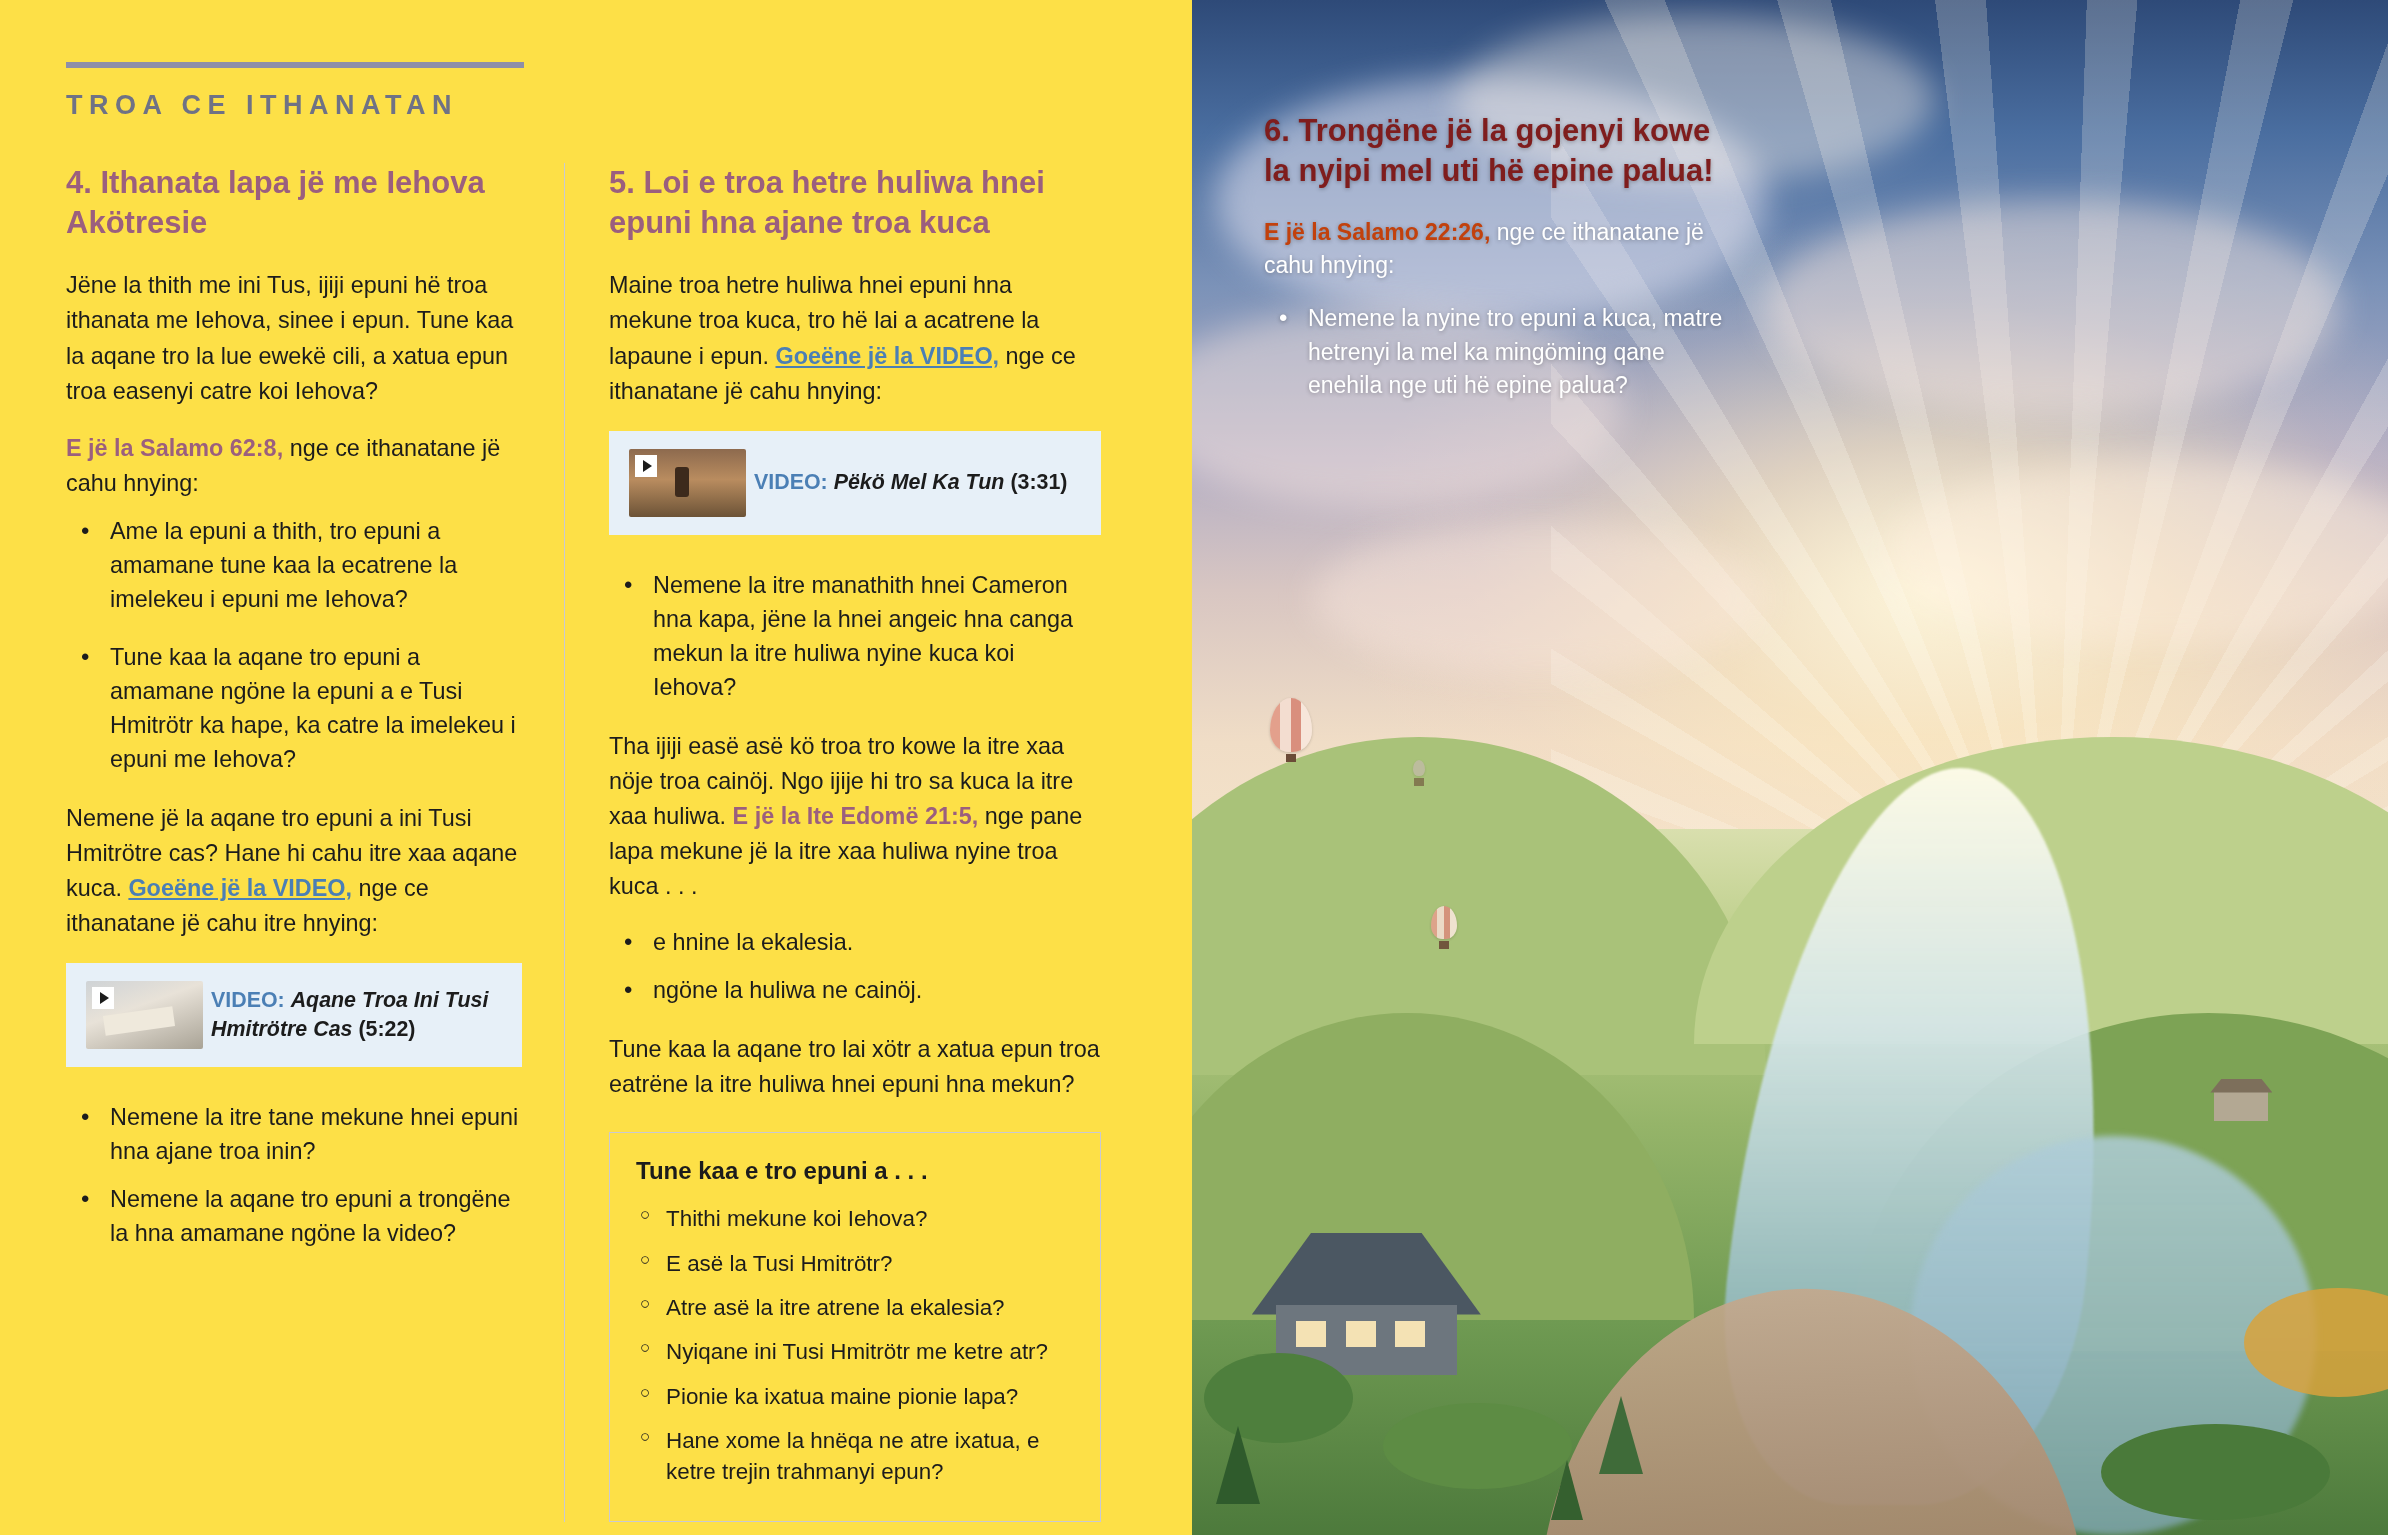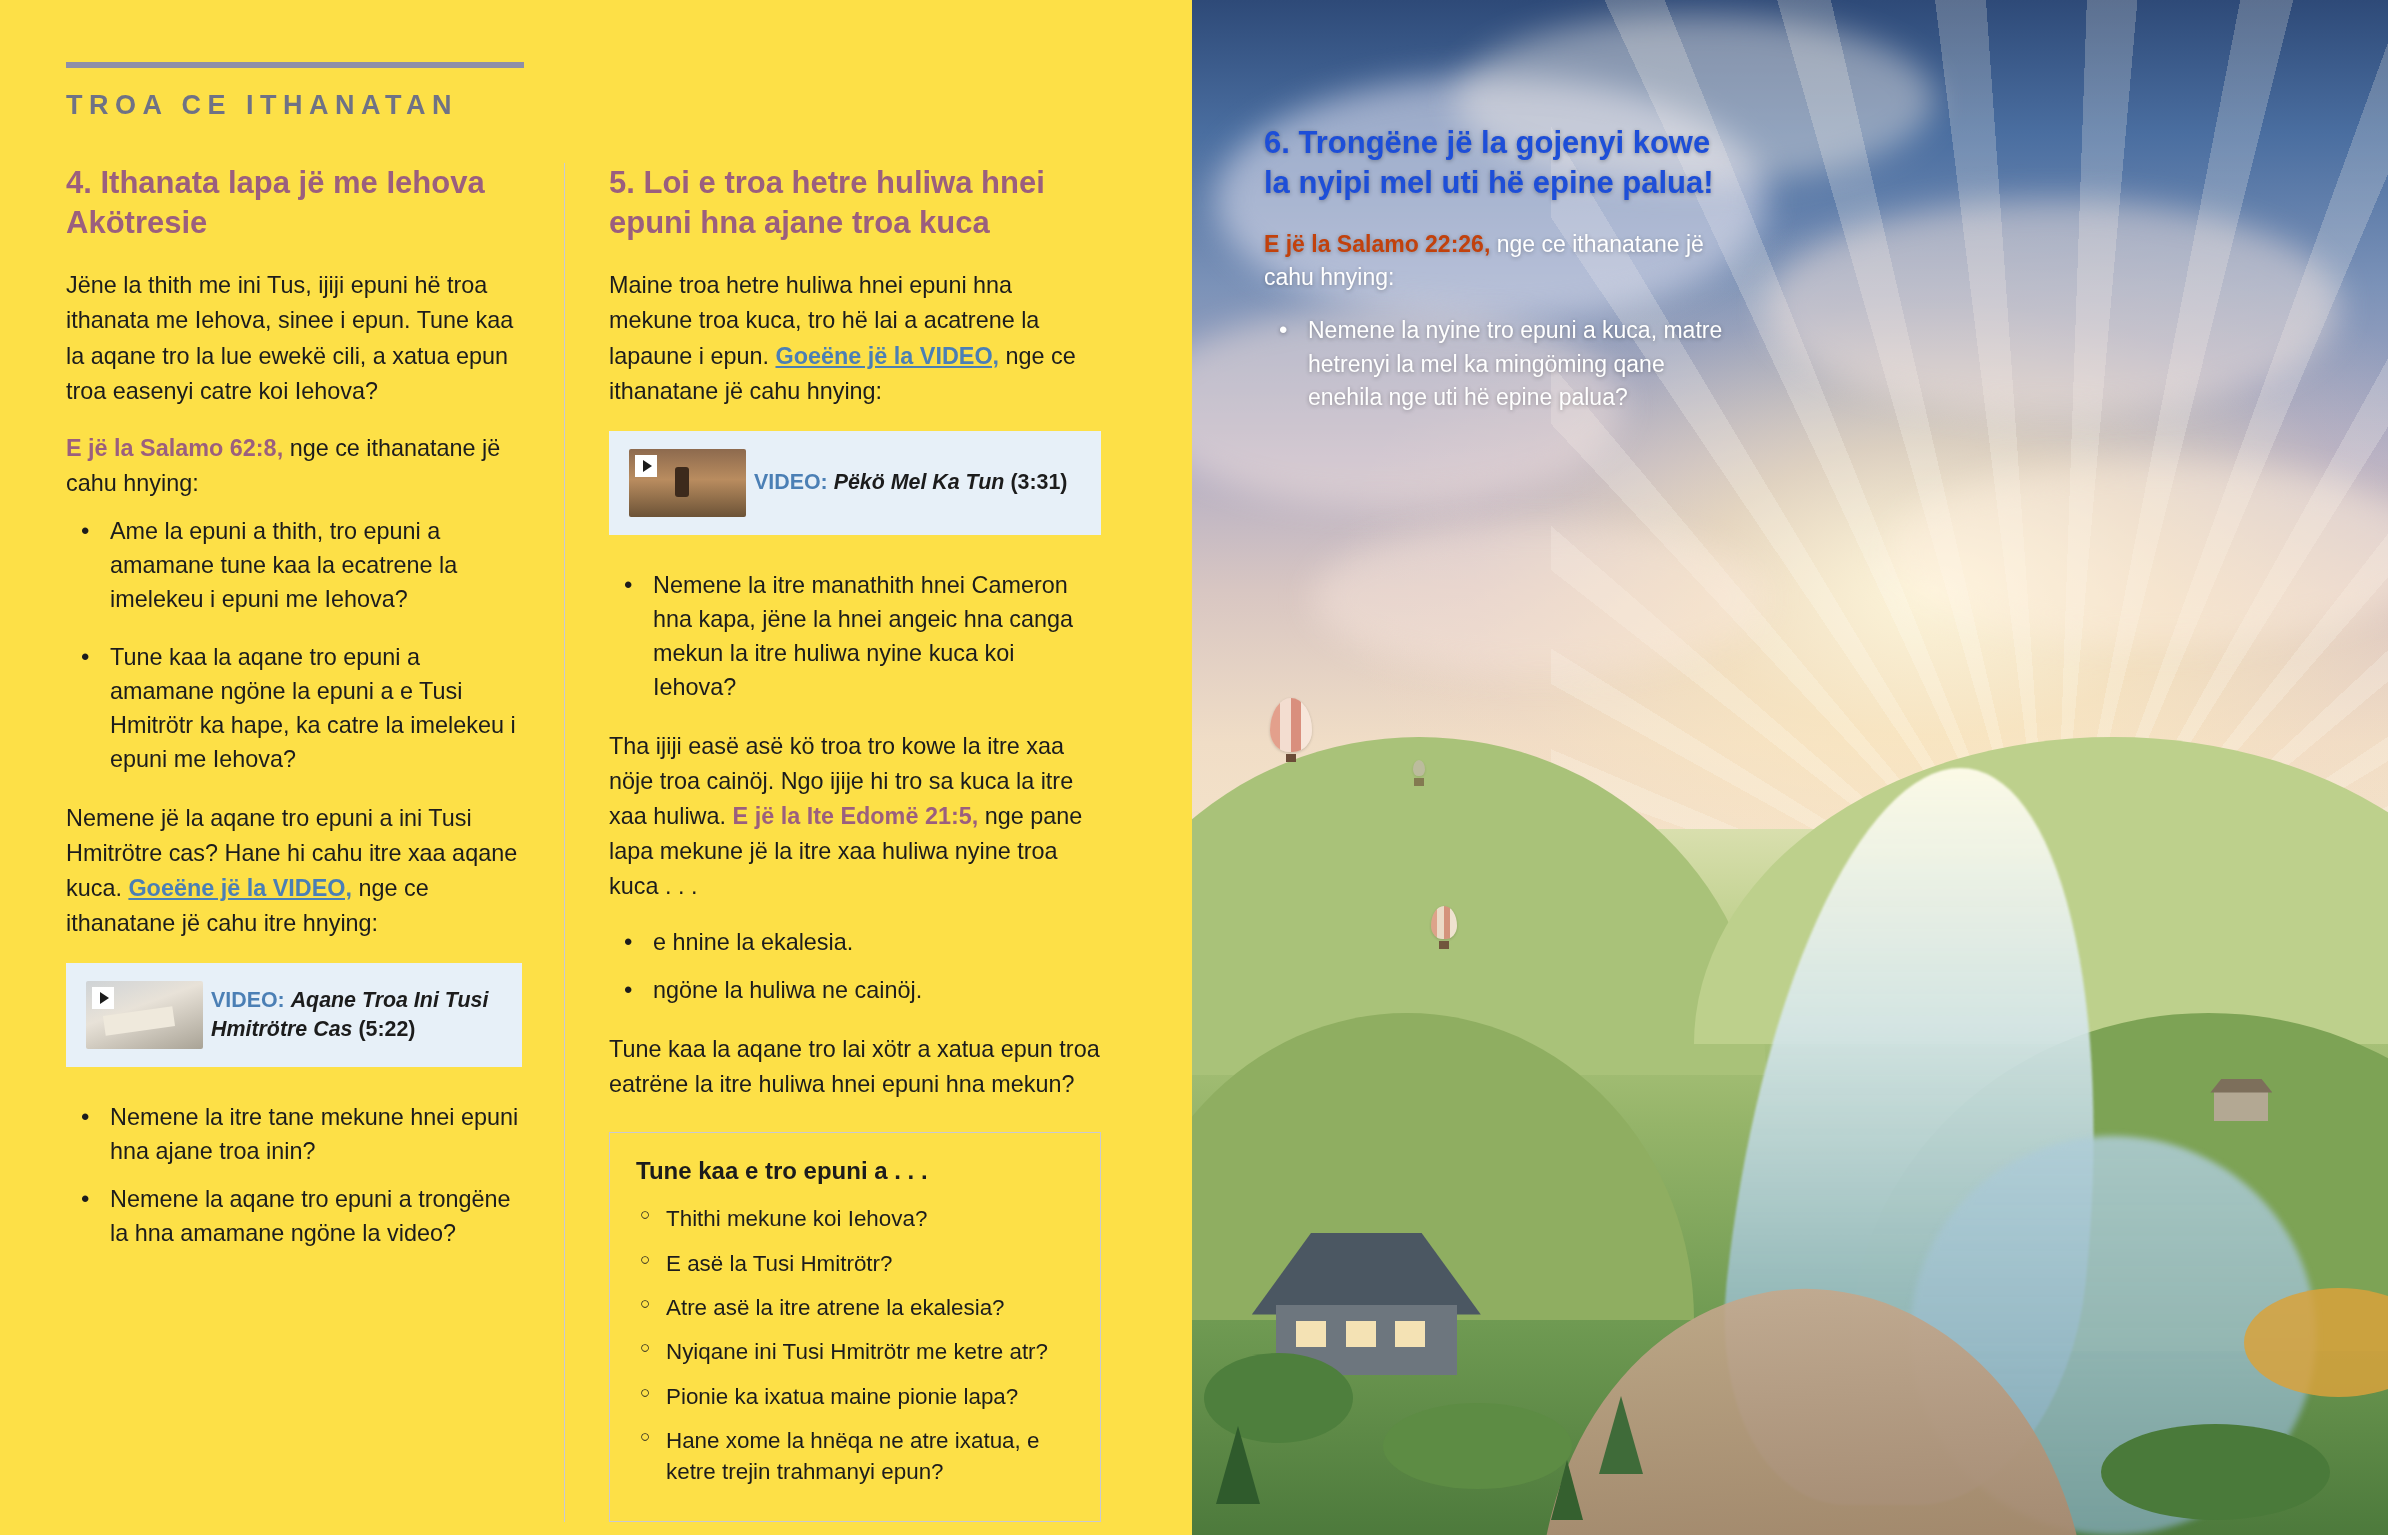--- a/index.html
+++ b/index.html
@@ -369,22 +369,22 @@
     position: absolute;
     left: 72px;
     top: 111px;
     width: 468px;
     z-index: 20;
   }
   .right-text h2 {
     font-size: 31px;
     line-height: 1.3;
     font-weight: bold;
-    color: #1d4ed8;
-    margin: 12px 0 24px 0;
+    color: #7f1d1d;
+    margin: 0 0 24px 0;
     text-shadow: 0 1px 4px rgba(0,0,0,0.30);
   }
   .right-text p.body {
     font-size: 23px;
     line-height: 1.45;
     color: #ffffff;
     margin: 0 0 20px 0;
     text-shadow: 0 1px 4px rgba(0,0,0,0.30);
   }
   .right-text .scripture {

